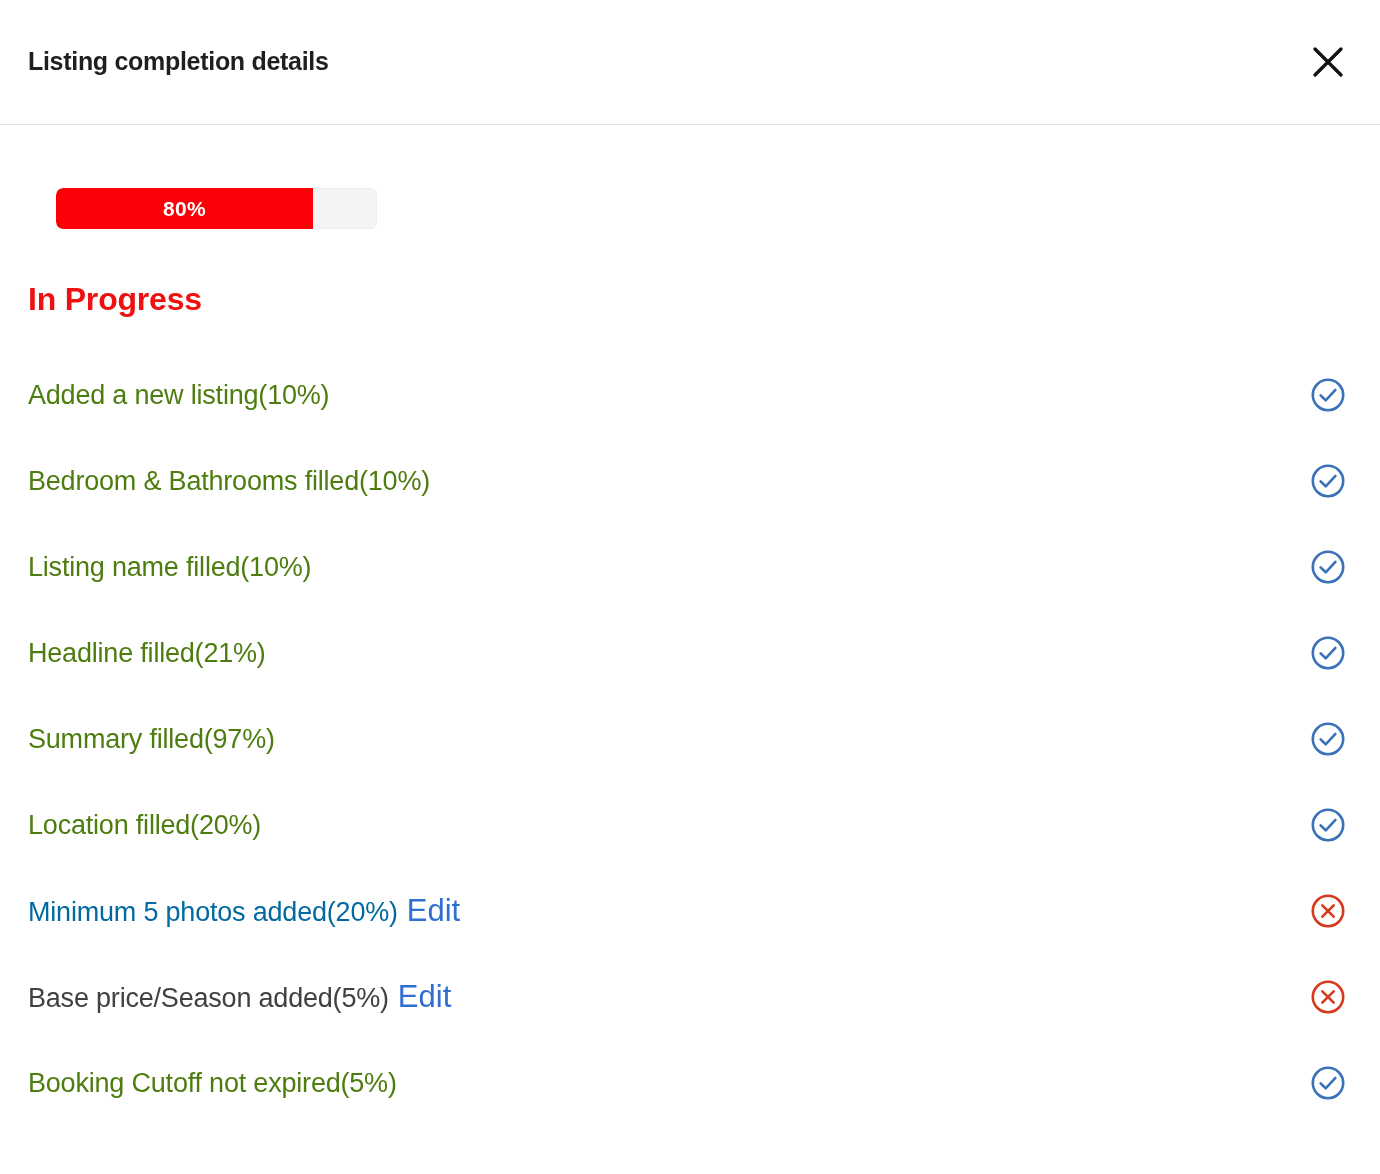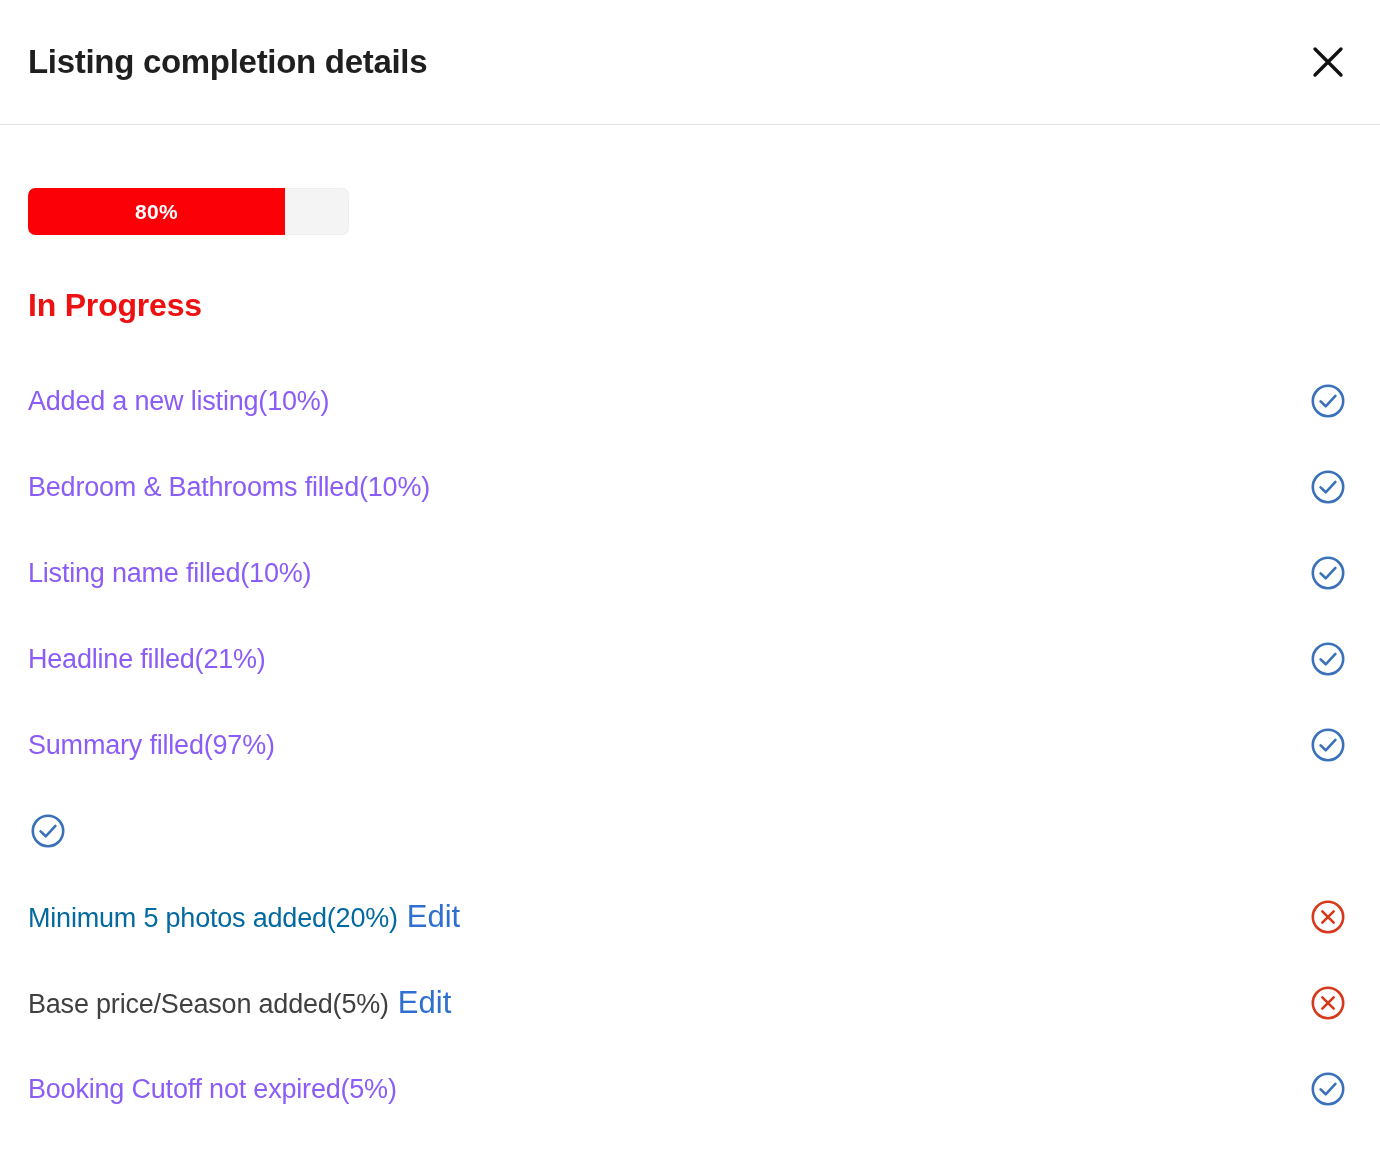--- a/index.html
+++ b/index.html
@@ -24,21 +24,21 @@
   .modal-header {
     position: relative;
     height: 125px;
     border-bottom: 1px solid #e3e3e3;
     display: flex;
     align-items: center;
     padding: 0 28px;
   }
 
   .modal-title {
-    font-size: 33px;
+    font-size: 25px;
     font-weight: 700;
     color: #1f1f1f;
     letter-spacing: -0.3px;
     line-height: 1.1;
   }
 
   .close-button {
     position: absolute;
     right: 26px;
     top: 50%;
@@ -60,25 +60,26 @@
     padding: 0 28px;
   }
 
   .progress-wrap {
     padding-top: 63px;
   }
 
   .progress-track {
     position: relative;
     width: 321px;
-    height: 47px;
+    height: 41px;
     background: #f4f4f4;
     border-radius: 7px;
     overflow: hidden;
     box-shadow: inset 0 0 0 1px #eeeeee;
+    margin-left: 28px;
   }
 
   .progress-fill {
     position: absolute;
     left: 0; top: 0; bottom: 0;
     width: 80%;
     background: #fb0007;
     border-radius: 7px 0 0 7px;
     display: flex;
     align-items: center;
@@ -108,21 +109,21 @@
 
   .check-item {
     display: flex;
     align-items: center;
     justify-content: space-between;
     height: 86px;
   }
 
   .check-label {
     font-size: 27px;
-    color: #8b5cf6;
+    color: #4d7c0f;
     letter-spacing: -0.2px;
     line-height: 1.2;
     white-space: nowrap;
   }
 
   .check-item.failed .check-label { color: #d81f13; }
 
   .edit-link {
     color: #2f6fd0;
     text-decoration: none;
@@ -211,20 +212,21 @@
         <li class="check-item">
           <div><span class="check-label">Summary filled(97%)</span></div>
           <span class="status-icon">
             <svg width="38" height="38" viewBox="0 0 38 38" aria-hidden="true">
               <circle cx="19" cy="19" r="15.2" fill="none" stroke="#3b71b9" stroke-width="2.6"></circle>
               <path d="M11.6 19.4 L16.7 24.3 L26.4 13.9" fill="none" stroke="#3b71b9" stroke-width="2.6" stroke-linecap="round" stroke-linejoin="round"></path>
             </svg>
           </span>
         </li>
         <li class="check-item">
+          <div><span class="check-label">Location filled(20%)</span></div>
           <span class="status-icon">
             <svg width="38" height="38" viewBox="0 0 38 38" aria-hidden="true">
               <circle cx="19" cy="19" r="15.2" fill="none" stroke="#3b71b9" stroke-width="2.6"></circle>
               <path d="M11.6 19.4 L16.7 24.3 L26.4 13.9" fill="none" stroke="#3b71b9" stroke-width="2.6" stroke-linecap="round" stroke-linejoin="round"></path>
             </svg>
           </span>
         </li>
         <li class="check-item failed">
           <div><span class="check-label" style="color: #0369a1;">Minimum 5 photos added(20%)</span><a class="edit-link" href="#" style="color: rgb(47, 111, 208);">Edit</a></div>
           <span class="status-icon">

